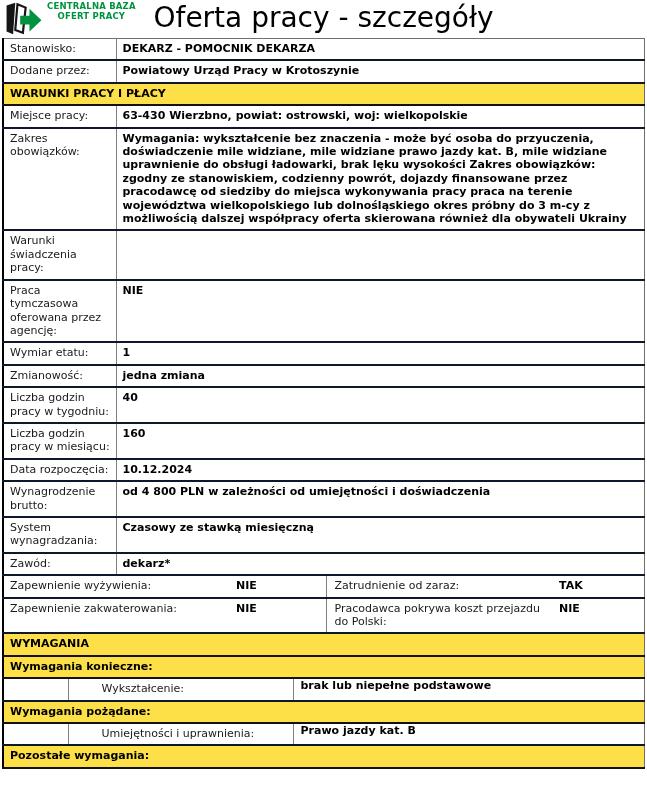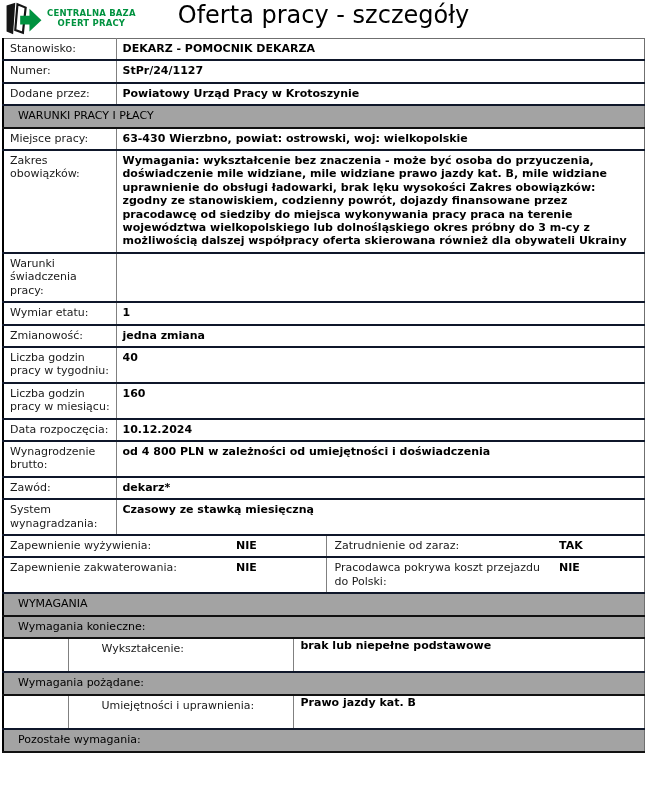--- a/index.html
+++ b/index.html
@@ -13,69 +13,68 @@
   
   .page-header {
     position: relative;
     height: 38px;
     width: 647px;
   }
   .logo {
     position: absolute;
     left: 6px; top: 2px;
     display: flex;
-    align-items: center;
     gap: 5px;
   }
   .logo-icon { width: 36px; height: 33px; display: block; }
   .logo-text {
     font-size: 8.5px;
     font-weight: bold;
     color: #00923f;
     line-height: 1.15;
     text-align: center;
     letter-spacing: 0.2px;
     white-space: nowrap;
   }
   .page-title {
     position: absolute;
     left: 0; right: 0; top: 1px;
     text-align: center;
-    font-size: 24px;
+    font-size: 28px;
     font-weight: 400;
     color: #000;
   }
   
   table.offer {
     margin-left: 2px;
     width: 641px;
     border-collapse: collapse;
     table-layout: fixed;
     font-size: 11px;
     line-height: 1.22;
   }
   table.offer { border: 1px solid #6f6f6f; border-left: 2px solid #000; }
   td { vertical-align: top; border-bottom: 2px solid #0f172a; word-wrap: break-word; }
   td.lbl   { padding: 3px 4px 4px 6px; }
   td.lbl, td.d-l1, td.d-l2, td.i-lbl { color: #1a1a1a; font-weight: normal; }
   td.val   { padding: 3px 10px 4px 6px; font-weight: bold; }
   td.sec   {
-    background: #a3a3a3;
-    font-weight: normal;
-    padding: 3px 6px 4px 14px;
+    background: #fde047;
+    font-weight: bold;
+    padding: 3px 6px 4px 6px;
     border-top: 2px solid #111;
     border-bottom: 2px solid #111;
   }
   td.vline { border-right: 1px solid #808080; }
   td.d-l1  { padding: 3px 4px 4px 6px; margin-left: 8px; }
   td.d-v1  { padding: 3px 4px 4px 8px; font-weight: bold; }
   td.d-l2  { padding: 3px 2px 4px 8px; }
   td.d-v2  { padding: 3px 4px 4px 8px; font-weight: bold; margin-left: 44px; }
   td.i-sp  { padding: 0; }
-  td.i-lbl { padding: 3px 4px 16px 33px; margin-left: 17px; }
+  td.i-lbl { padding: 3px 4px 4px 33px; margin-left: 17px; }
   td.i-val { padding: 0 8px 4px 7px; font-weight: bold; }
 </style>
 </head>
 <body>
 
 <div class="page-header">
   <div class="logo">
     <svg class="logo-icon" viewBox="0 0 66 60" aria-hidden="true">
       <polygon points="1,6 17,1 13,59 1,54" fill="#151515"></polygon>
       <polygon points="21,4 36,10 31,56 17,51" fill="#ffffff" stroke="#151515" stroke-width="4"></polygon>
@@ -98,41 +97,41 @@
       <col style="width:33px">
       <col style="width:225px">
       <col style="width:93px">
   </colgroup>
   <tbody>
       <tr class="row-kv">
         <td class="lbl vline" colspan="2">Stanowisko:</td>
         <td class="val" colspan="5">DEKARZ - POMOCNIK DEKARZA</td>
       </tr>
       <tr class="row-kv">
-        <td class="lbl vline" colspan="2">Numer:</td>
-        <td class="val" colspan="5">StPr/24/1127</td>
-      </tr>
-      <tr class="row-kv">
         <td class="lbl vline" colspan="2">Dodane przez:</td>
         <td class="val" colspan="5">Powiatowy Urząd Pracy w Krotoszynie</td>
       </tr>
       <tr class="row-section">
         <td class="sec" colspan="7">WARUNKI PRACY I PŁACY</td>
       </tr>
       <tr class="row-kv">
         <td class="lbl vline" colspan="2">Miejsce pracy:</td>
         <td class="val" colspan="5">63-430 Wierzbno, powiat: ostrowski, woj: wielkopolskie</td>
       </tr>
       <tr class="row-kv">
         <td class="lbl vline" colspan="2">Zakres obowiązków:</td>
         <td class="val" colspan="5">Wymagania: wykształcenie bez znaczenia - może być osoba do przyuczenia, doświadczenie mile widziane, mile widziane prawo jazdy kat. B, mile widziane uprawnienie do obsługi ładowarki, brak lęku wysokości Zakres obowiązków: zgodny ze stanowiskiem, codzienny powrót, dojazdy finansowane przez pracodawcę od siedziby do miejsca wykonywania pracy praca na terenie województwa wielkopolskiego lub dolnośląskiego okres próbny do 3 m-cy z możliwością dalszej współpracy oferta skierowana również dla obywateli Ukrainy</td>
       </tr>
       <tr class="row-kv">
         <td class="lbl vline" colspan="2">Warunki świadczenia pracy:</td>
         <td class="val" colspan="5"></td>
+      </tr>
+      <tr class="row-kv">
+        <td class="lbl vline" colspan="2">Praca tymczasowa oferowana przez agencję:</td>
+        <td class="val" colspan="5">NIE</td>
       </tr>
       <tr class="row-kv">
         <td class="lbl vline" colspan="2">Wymiar etatu:</td>
         <td class="val" colspan="5">1</td>
       </tr>
       <tr class="row-kv">
         <td class="lbl vline" colspan="2">Zmianowość:</td>
         <td class="val" colspan="5">jedna zmiana</td>
       </tr>
       <tr class="row-kv">
@@ -145,26 +144,26 @@
       </tr>
       <tr class="row-kv">
         <td class="lbl vline" colspan="2">Data rozpoczęcia:</td>
         <td class="val" colspan="5">10.12.2024</td>
       </tr>
       <tr class="row-kv">
         <td class="lbl vline" colspan="2">Wynagrodzenie brutto:</td>
         <td class="val" colspan="5">od 4 800 PLN w zależności od umiejętności i doświadczenia</td>
       </tr>
       <tr class="row-kv">
+        <td class="lbl vline" colspan="2">System wynagradzania:</td>
+        <td class="val" colspan="5">Czasowy ze stawką miesięczną</td>
+      </tr>
+      <tr class="row-kv">
         <td class="lbl vline" colspan="2">Zawód:</td>
         <td class="val" colspan="5">dekarz*</td>
-      </tr>
-      <tr class="row-kv">
-        <td class="lbl vline" colspan="2">System wynagradzania:</td>
-        <td class="val" colspan="5">Czasowy ze stawką miesięczną</td>
       </tr>
       <tr class="row-kv2">
         <td class="d-l1" colspan="3">Zapewnienie wyżywienia:</td>
         <td class="d-v1 vline" colspan="2">NIE</td>
         <td class="d-l2" colspan="1">Zatrudnienie od zaraz:</td>
         <td class="d-v2" colspan="1">TAK</td>
       </tr>
       <tr class="row-kv2">
         <td class="d-l1" colspan="3">Zapewnienie zakwaterowania:</td>
         <td class="d-v1 vline" colspan="2">NIE</td>

